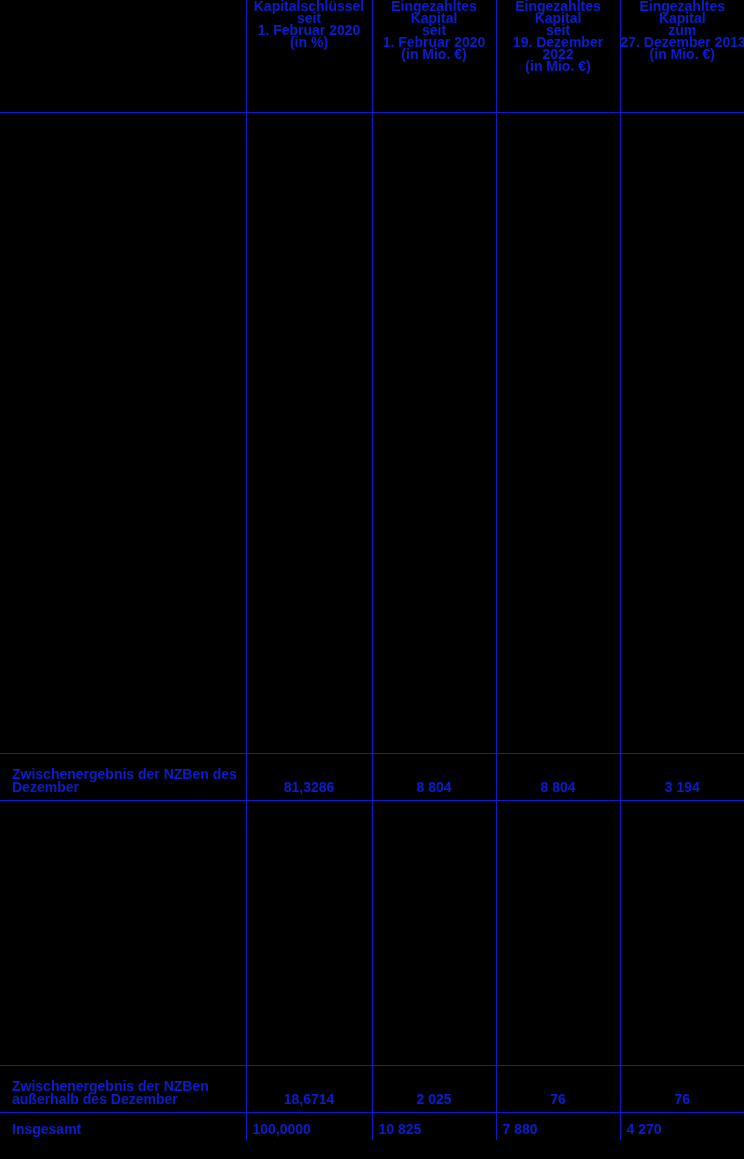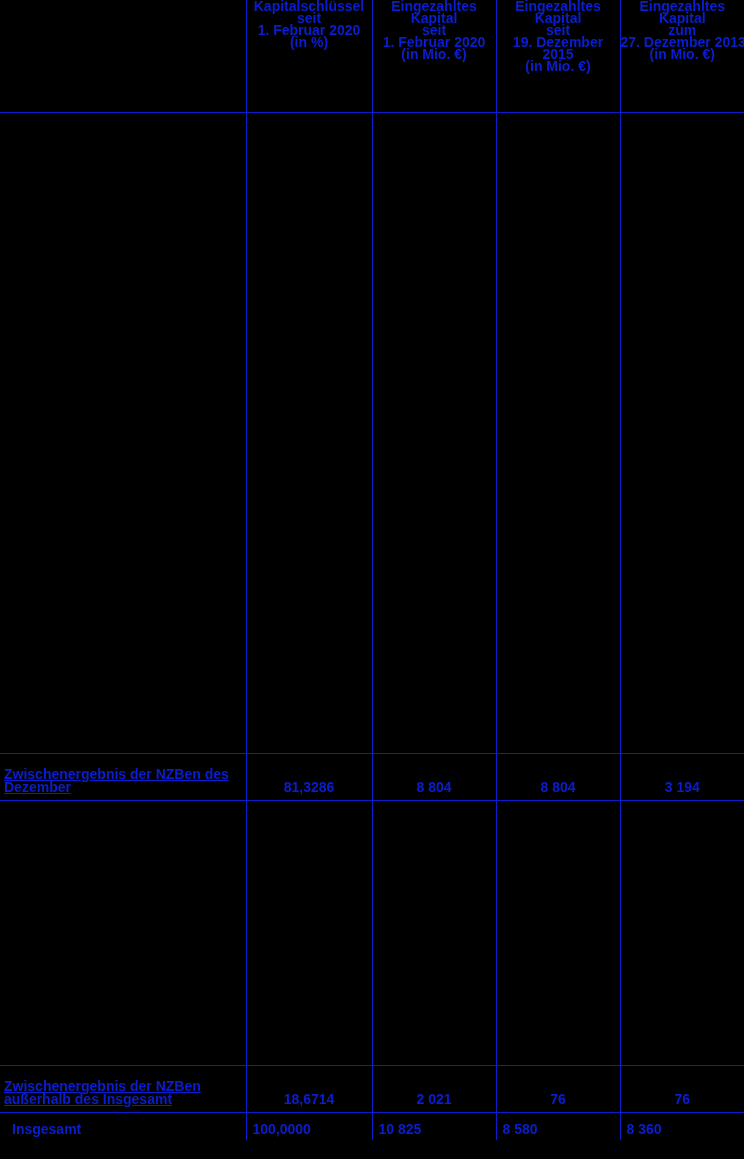--- a/index.html
+++ b/index.html
@@ -74,22 +74,21 @@
   tr.subtotal-row td {
     border-top: 1px solid #0b1ecf;
     border-bottom: 1px solid #0b1ecf;
     height: 40px;
     vertical-align: bottom;
     padding: 0 6px 6px 6px;
     line-height: 13px;
   }
   tr.subtotal-row td.lbl {
     text-align: left;
-    padding-left: 4px;
-    text-decoration: underline;
+    padding-left: 12px;
   }
   tr.subtotal-row td.num {
     text-align: center;
   }
 
   tr.total-row td {
     border-top: 1px solid #0b1ecf;
     height: 22px;
     vertical-align: bottom;
     padding: 0 6px 5px 6px;
@@ -130,21 +129,21 @@
           <span class="head-line">Kapital</span>
           <span class="head-line">seit</span>
           <span class="head-line">1. Februar 2020</span>
           <span class="head-line">(in Mio. €)</span>
         </th>
         <th>
           <span class="head-line">Eingezahltes</span>
           <span class="head-line">Kapital</span>
           <span class="head-line">seit</span>
           <span class="head-line">19. Dezember</span>
-          <span class="head-line">2015</span>
+          <span class="head-line">2022</span>
           <span class="head-line">(in Mio. €)</span>
         </th>
         <th>
           <span class="head-line">Eingezahltes</span>
           <span class="head-line">Kapital</span>
           <span class="head-line">zum</span>
           <span class="head-line">27. Dezember 2013</span>
           <span class="head-line">(in Mio. €)</span>
         </th>
       </tr>
@@ -170,31 +169,31 @@
       <tr class="spacer-row-2">
         <td></td>
         <td></td>
         <td></td>
         <td></td>
         <td></td>
       </tr>
       <tr class="subtotal-row">
         <td class="lbl">
           <span class="lbl-line">Zwischenergebnis der NZBen</span>
-          <span class="lbl-line">außerhalb des Insgesamt</span>
+          <span class="lbl-line">außerhalb des Dezember</span>
         </td>
         <td class="num">18,6714</td>
-        <td class="num">2 021</td>
+        <td class="num">2 025</td>
         <td class="num">76</td>
         <td class="num">76</td>
       </tr>
       <tr class="total-row">
         <td class="lbl">
           <span class="lbl-line">Insgesamt</span>
         </td>
         <td class="num">100,0000</td>
         <td class="num">10 825</td>
-        <td class="num">8 580</td>
-        <td class="num">8 360</td>
+        <td class="num">7 880</td>
+        <td class="num">4 270</td>
       </tr>
     </tbody>
   </table>
 </div>
 
 </body></html>

